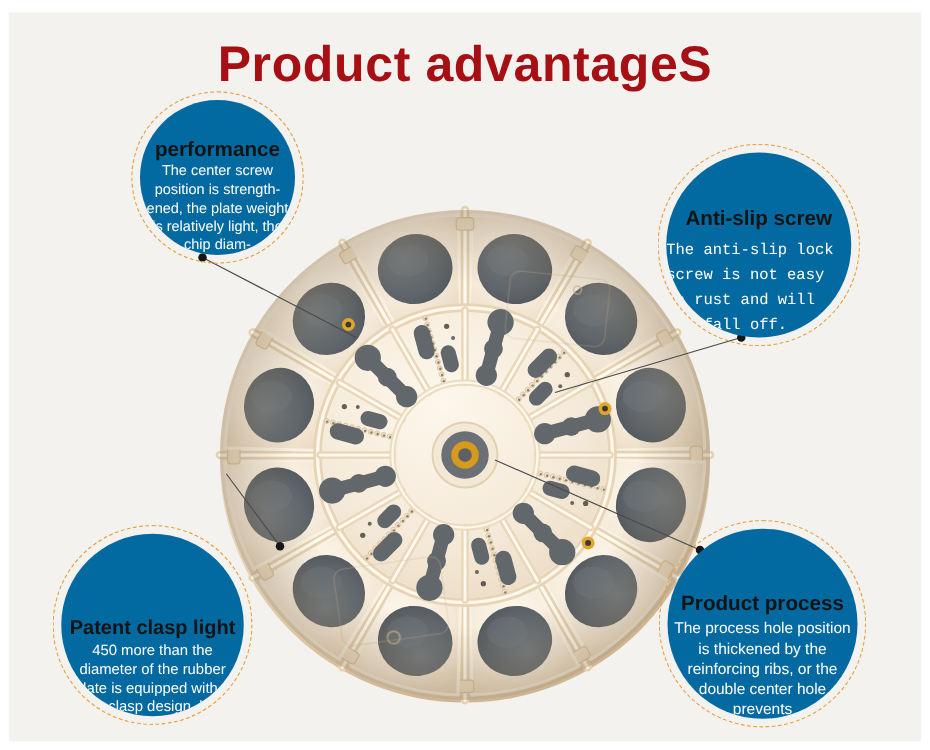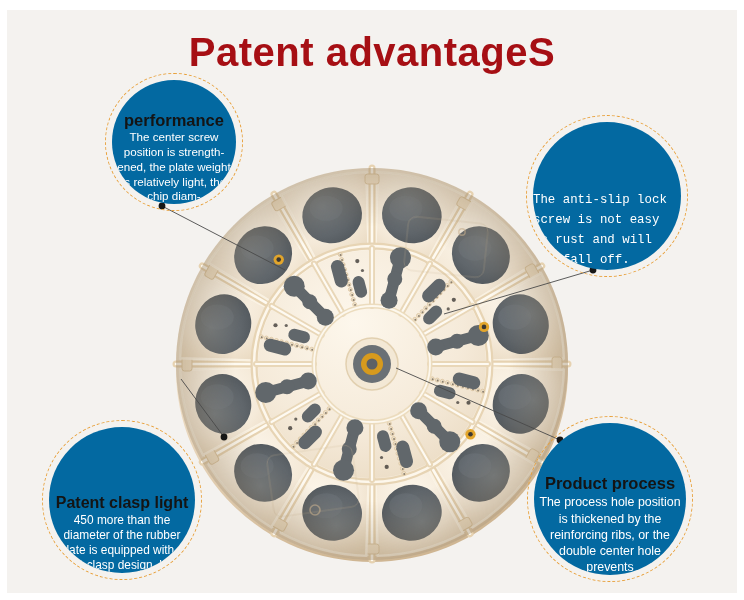--- a/index.html
+++ b/index.html
@@ -117,21 +117,21 @@
   #b-process .fill{ padding-top:18px; }
   #b-process .head{ font-size:16.5px; margin-bottom:2px; }
   #b-process .body{ font-size:12.4px; line-height:1.3; padding:0 5px; }
 </style>
 </head>
 <body>
 
 <div id="stage">
   <div id="canvas">
 
-    <div id="title">Patent advantageS</div>
+    <div id="title">Product advantageS</div>
 
     <div id="product">
       <svg viewBox="0 0 404 404" width="404" height="404" xmlns="http://www.w3.org/2000/svg">
         <defs>
           <radialGradient id="plateG" cx="38%" cy="30%" r="78%">
             <stop offset="0%" stop-color="#fbf3e6"></stop>
             <stop offset="55%" stop-color="#f3e7d4"></stop>
             <stop offset="86%" stop-color="#e6d3b8"></stop>
             <stop offset="100%" stop-color="#d9c2a2"></stop>
           </radialGradient>
@@ -658,20 +658,21 @@
       <div class="ring"></div>
       <div class="fill">
         <div class="head">performance</div>
         <div class="body">The center screw position is strength-ened, the plate weight is relatively light, the chip diam-</div>
       </div>
     </div>
 
     <div class="bubble" id="b-antislip">
       <div class="ring"></div>
       <div class="fill">
+        <div class="head">Anti-slip screw</div>
         <div class="body">The anti-slip lock screw is not easy to rust and will not fall off.</div>
       </div>
     </div>
 
     <div class="bubble" id="b-clasp">
       <div class="ring"></div>
       <div class="fill">
         <div class="head">Patent clasp light</div>
         <div class="body">450 more than the diameter of the rubber plate is equipped with a patent clasp design, buckle</div>
       </div>

